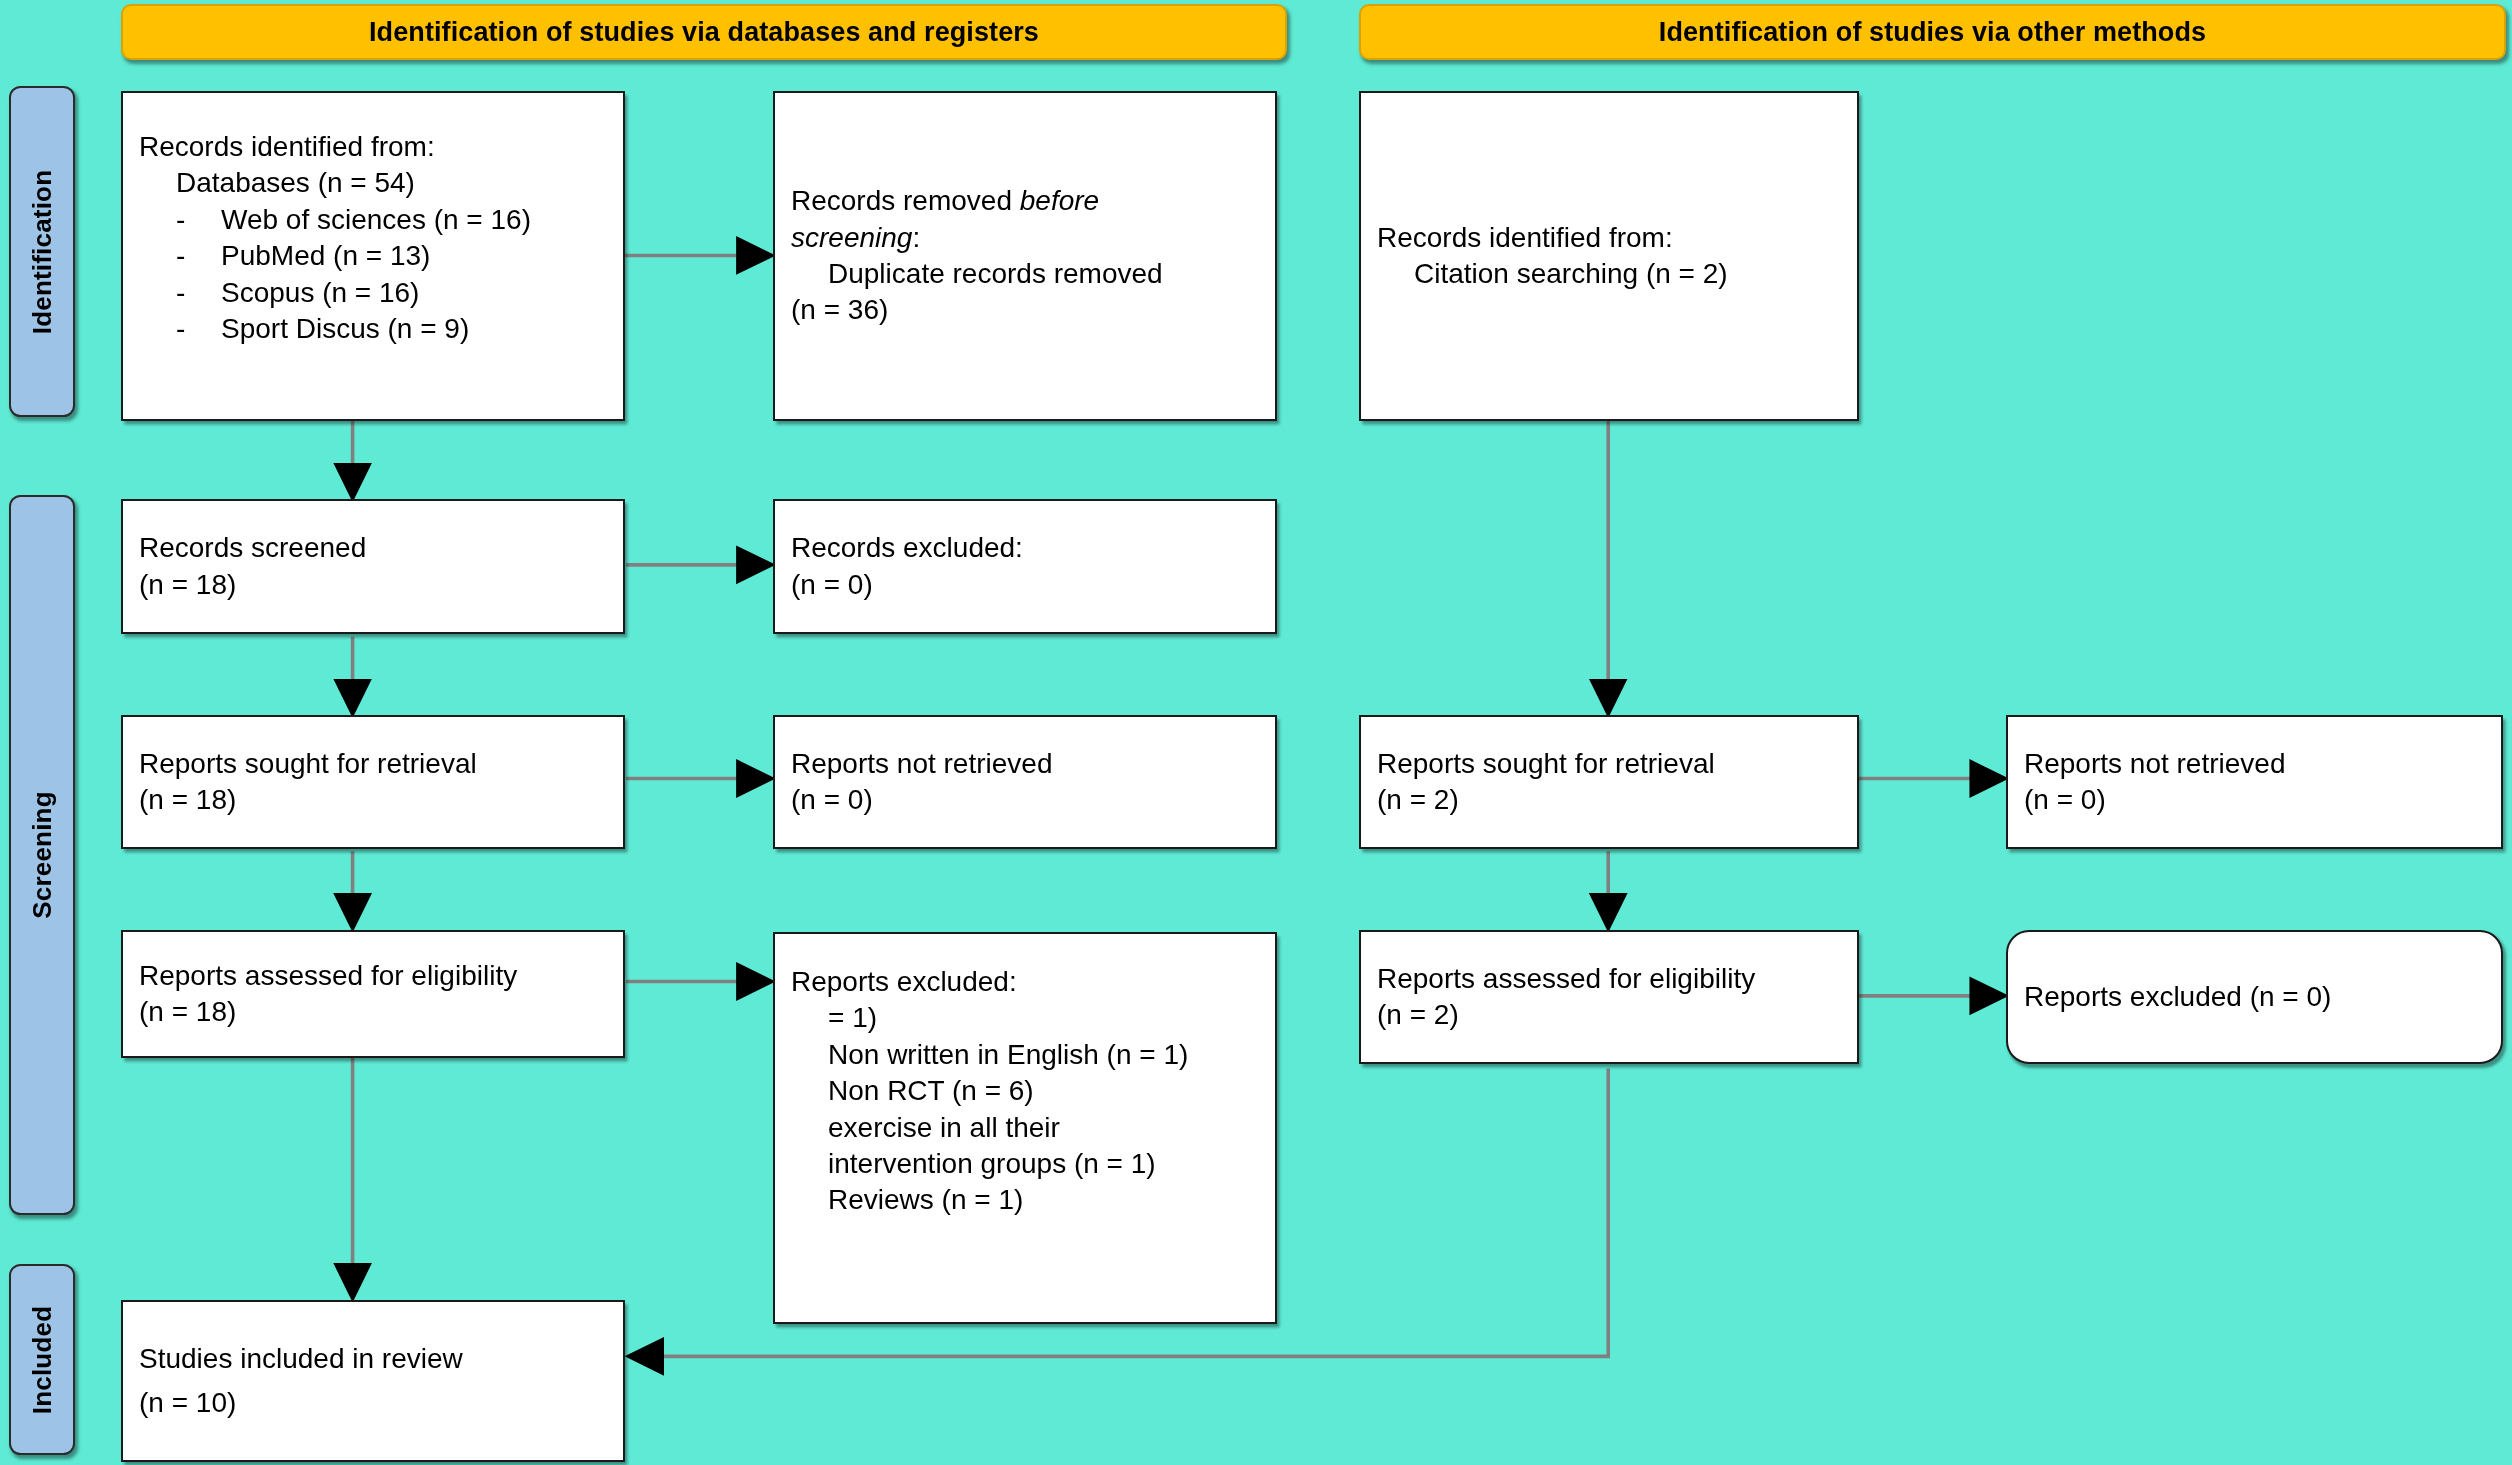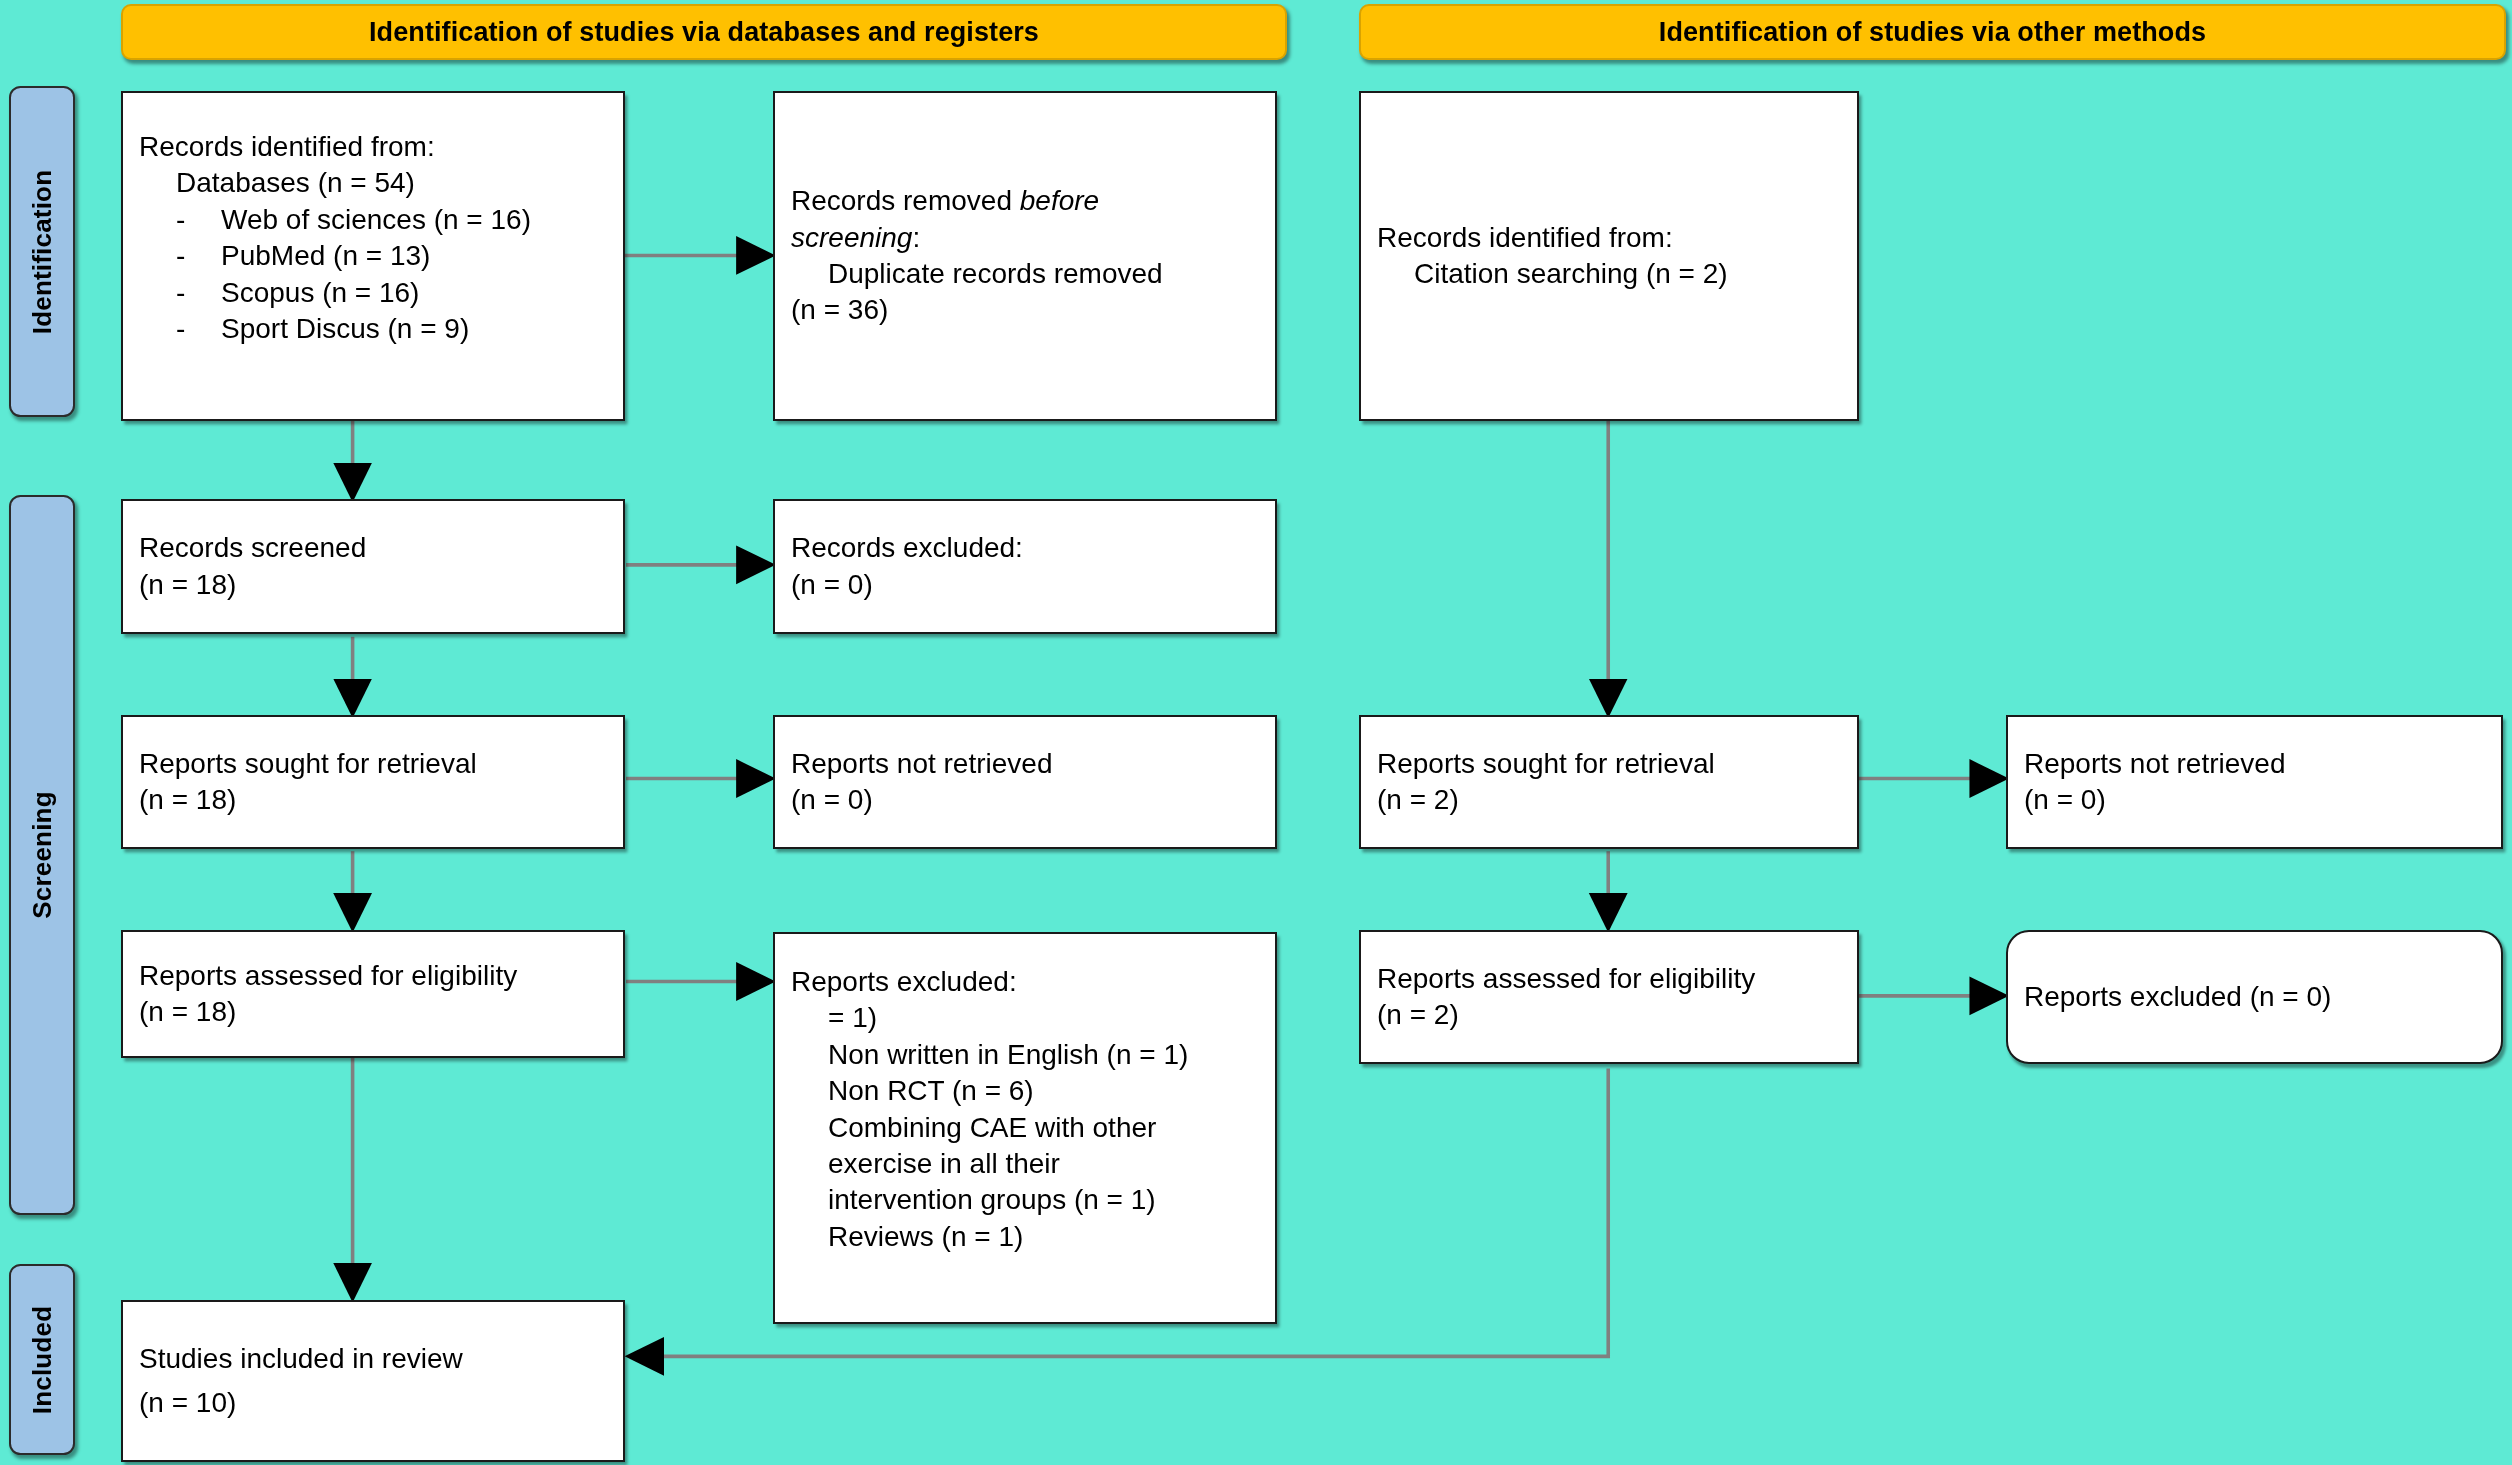--- a/index.html
+++ b/index.html
@@ -203,21 +203,20 @@
   <div class="node" style="left:121px; top:930px; width:504px; height:128px;">
     <div class="ln">Reports assessed for eligibility</div>
     <div class="ln">(n = 18)</div>
   </div>
 
   <div class="node" style="left:773px; top:923px; width:504px; height:392px; justify-content:flex-start; padding-top:30px;margin-top:9px;">
     <div class="ln">Reports excluded:</div>
     <div class="ln ind2">= 1)</div>
     <div class="ln ind2">Non written in English (n = 1)</div>
     <div class="ln ind2">Non RCT (n = 6)</div>
-    <div class="ln ind2">Combining CAE with other</div>
     <div class="ln ind2">exercise in all their</div>
     <div class="ln ind2">intervention groups (n = 1)</div>
     <div class="ln ind2">Reviews (n = 1)</div>
   </div>
 
   <div class="node" style="left:121px; top:1300px; width:504px; height:162px;gap:8px;">
     <div class="ln">Studies included in review</div>
     <div class="ln">(n = 10)</div>
   </div>
 

